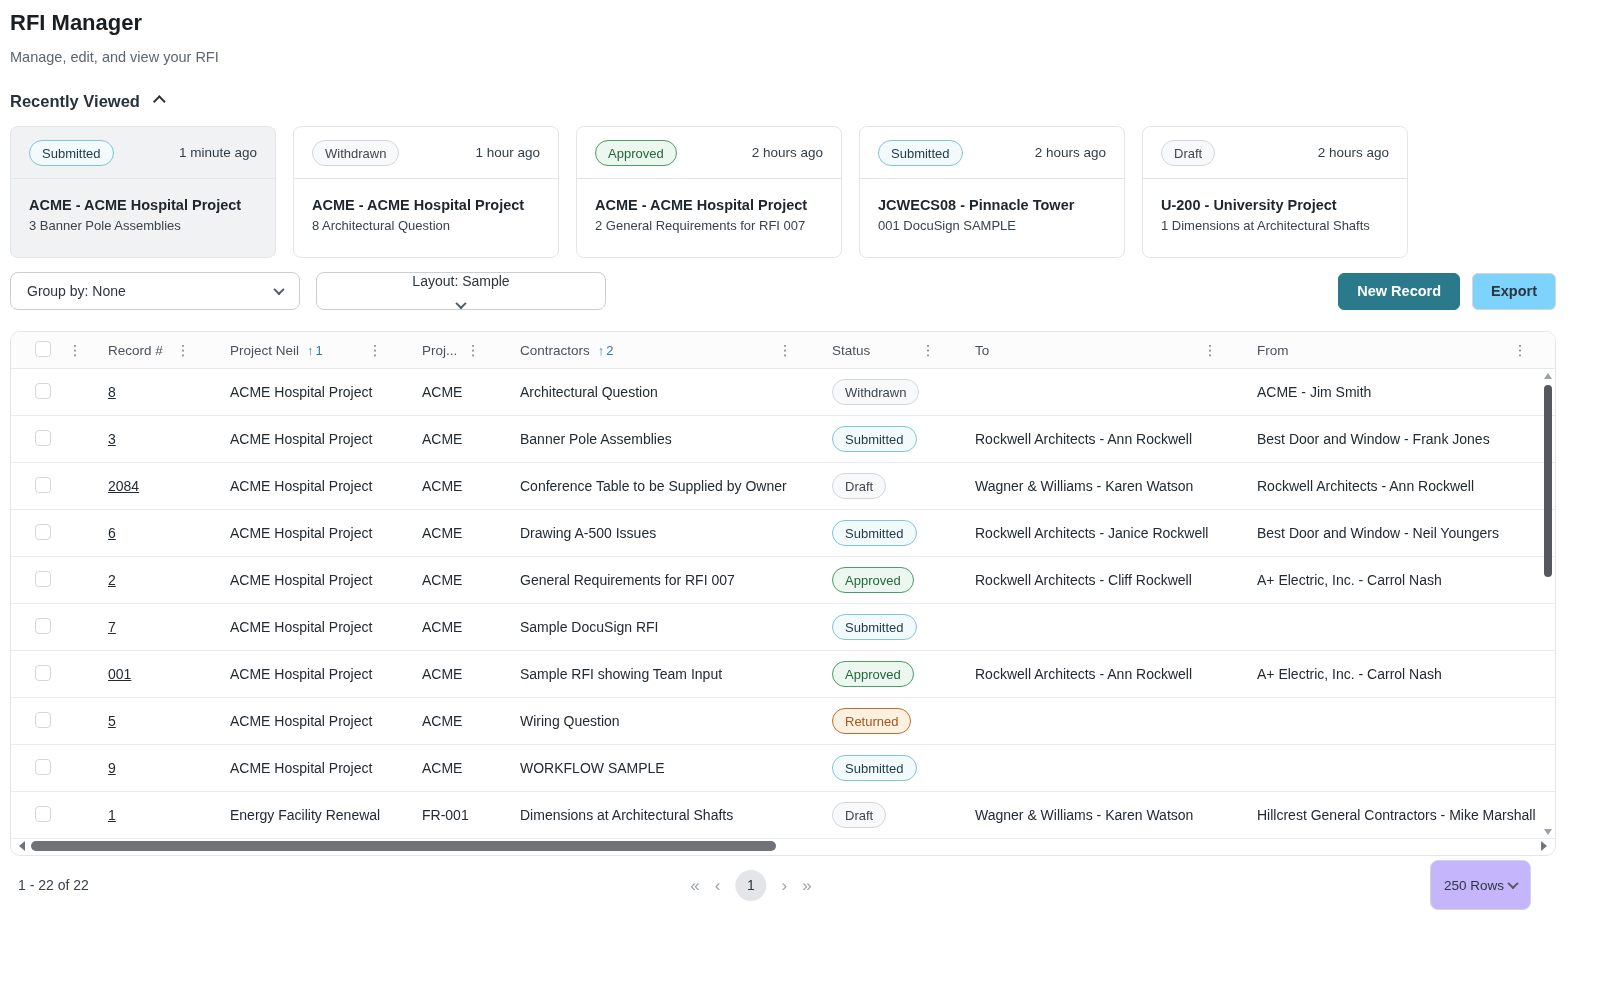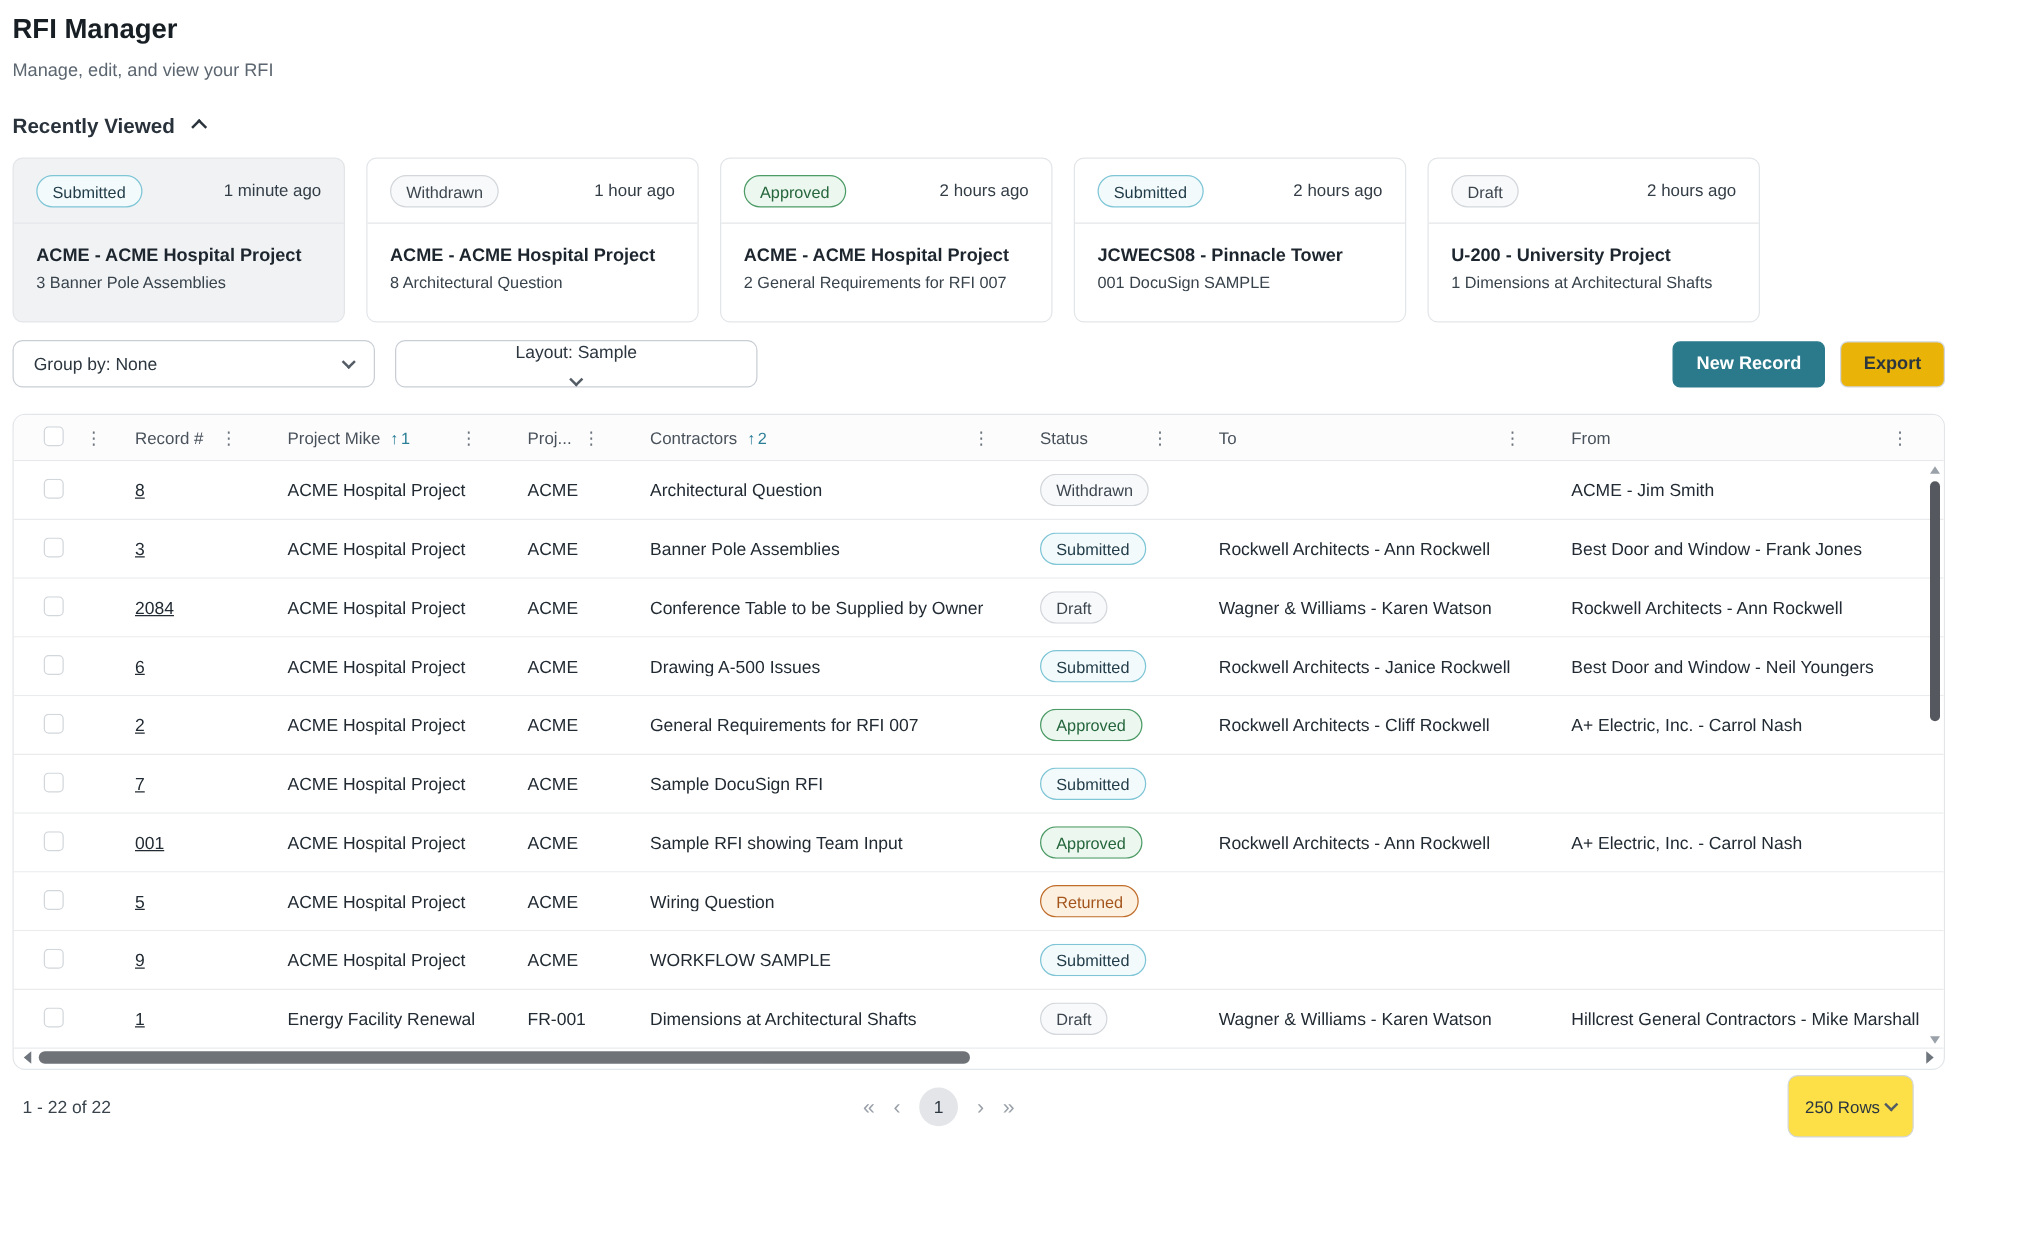--- a/index.html
+++ b/index.html
@@ -43,21 +43,21 @@
   .select { width:290px; height:38px; border:1px solid #c9ced4; border-radius:8px; background:#fff;
     display:flex; align-items:center; justify-content:space-between; padding:0 16px;
     font-size:14px; color:#2c363f; cursor:pointer; }
   .select + .select { margin-left:16px;flex-direction:column; }
   .chev-down { width:8px; height:8px; border-left:2px solid #545d66; border-bottom:2px solid #545d66;
     transform:rotate(-45deg) translate(1px,-1px); display:inline-block; }
   .spacer { flex:1; }
   .btn { height:37px; display:flex; align-items:center; padding:0 18px; border-radius:6px;
     font-size:14.5px; font-weight:700; cursor:pointer;text-align:right; }
   .btn-primary { background:#2a7a8c; color:#ffffff; border:1px solid #2a7a8c; }
-  .btn-secondary { background:#eab308; color:#2c363f; border:1px solid #d2d6da; margin-left:12px; }
+  .btn-secondary { background:#7dd3fc; color:#2c363f; border:1px solid #d2d6da; margin-left:12px; }
 
   
   .table-wrap { position:relative; margin-top:21px; height:525px;
     border:1px solid #e3e6e9; border-radius:10px; overflow:hidden; background:#fff; }
   .grid-row { display:grid; grid-template-columns:45px 40px 122px 192px 98px 312px 143px 282px 1fr;
     align-items:center; }
   .thead { height:37px; background:#fcfcfd; border-bottom:1px solid #e6e8eb; font-size:13.5px; color:#49525b; }
   .trow { height:47px; border-bottom:1px solid #e9ebed; font-size:14px; color:#222b33; background:#fff; }
   .cell { padding-left:12px; overflow:hidden; white-space:nowrap; }
   .c-check { padding-left:24px; }
@@ -88,21 +88,21 @@
 
   
   .footerbar { position:relative; display:flex; align-items:center; margin-top:8px; height:42px; }
   .range { font-size:14px; color:#39434c; margin-left:8px; }
   .pagination { position:absolute; left:calc(50% - 32px); transform:translateX(-50%);
     display:flex; align-items:center; gap:15px; color:#99a0a8; font-size:17px; }
   .pagination .pg-btn { cursor:pointer; line-height:1; }
   .page-current { width:31px; height:31px; border-radius:50%; background:#e3e5e8; color:#2c363f;
     display:flex; align-items:center; justify-content:center; font-size:14px; cursor:pointer; }
   .rows-select { margin-left:auto; margin-right:25px; width:101px; height:50px;
-    border:1px solid #d2d6da; border-radius:8px; background:#fde047;
+    border:1px solid #d2d6da; border-radius:8px; background:#c4b5fd;
     display:flex; align-items:center; justify-content:space-between; padding:16px 13px;
     font-size:13.5px; color:#2c363f; cursor:pointer; }
 </style>
 </head>
 <body>
 
 <div class="content">
 
   <div class="page-title">RFI Manager</div>
   <div class="page-sub">Manage, edit, and view your RFI</div>
@@ -182,21 +182,21 @@
 
   <div class="table-wrap">
     <div class="thead grid-row">
       <div class="cell c-check"><span class="checkbox"></span></div>
       <div class="cell"><span class="kebab">⋮</span></div>
       <div class="cell hcell">
         <span>Record #</span>
         <span class="kebab">⋮</span>
       </div>
       <div class="cell hcell">
-        <span>Project Mike</span>
+        <span>Project Neil</span>
         <span class="sort">
           <span>↑</span>
           <span>1</span>
         </span>
         <span class="kebab">⋮</span>
       </div>
       <div class="cell hcell">
         <span>Proj...</span>
         <span class="kebab">⋮</span>
       </div>

